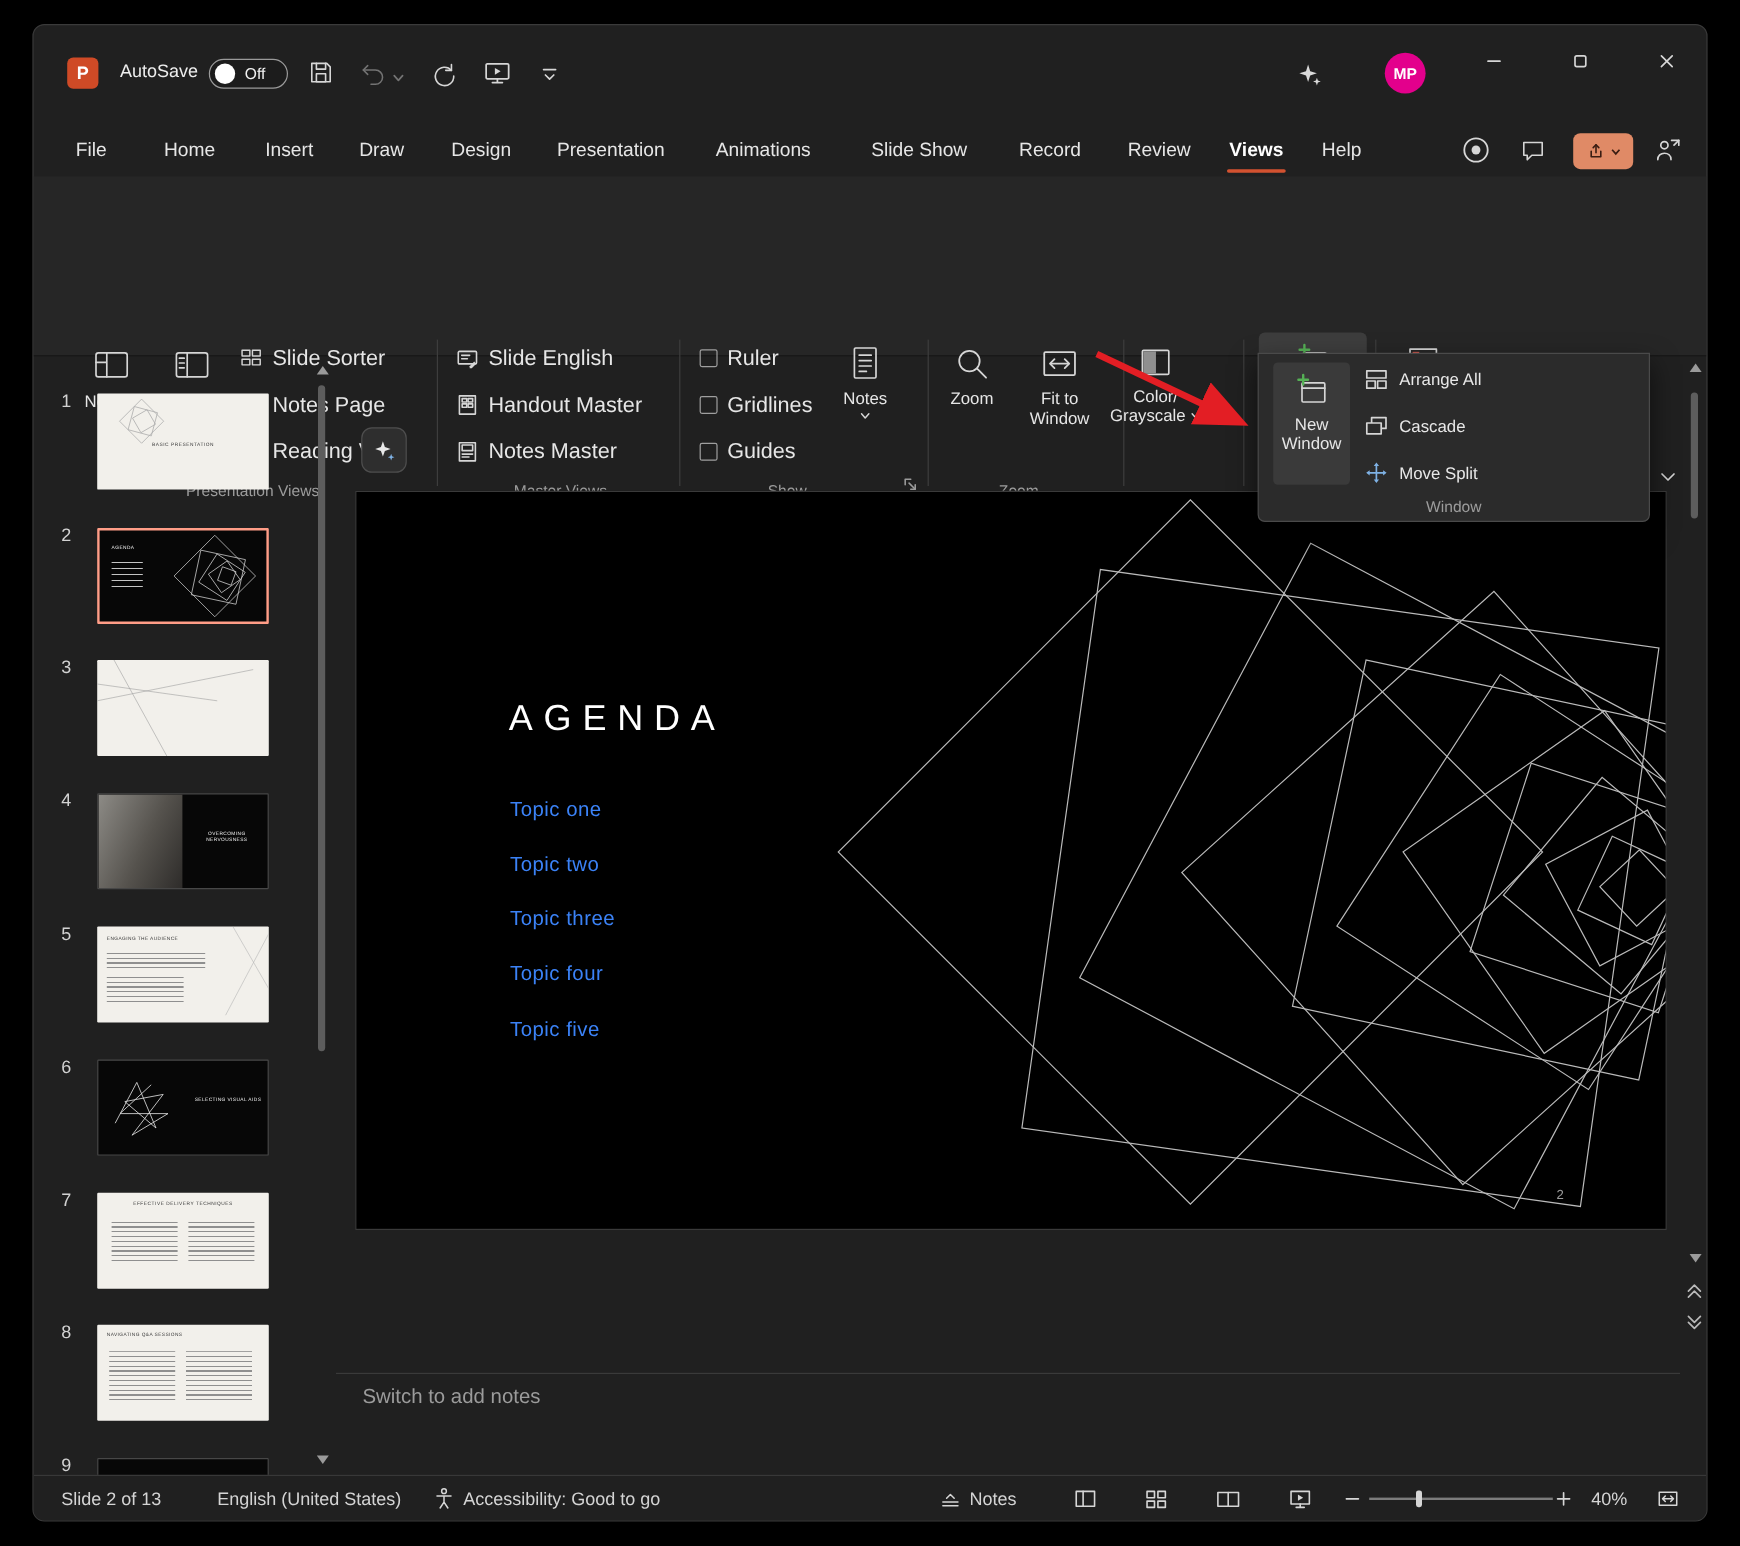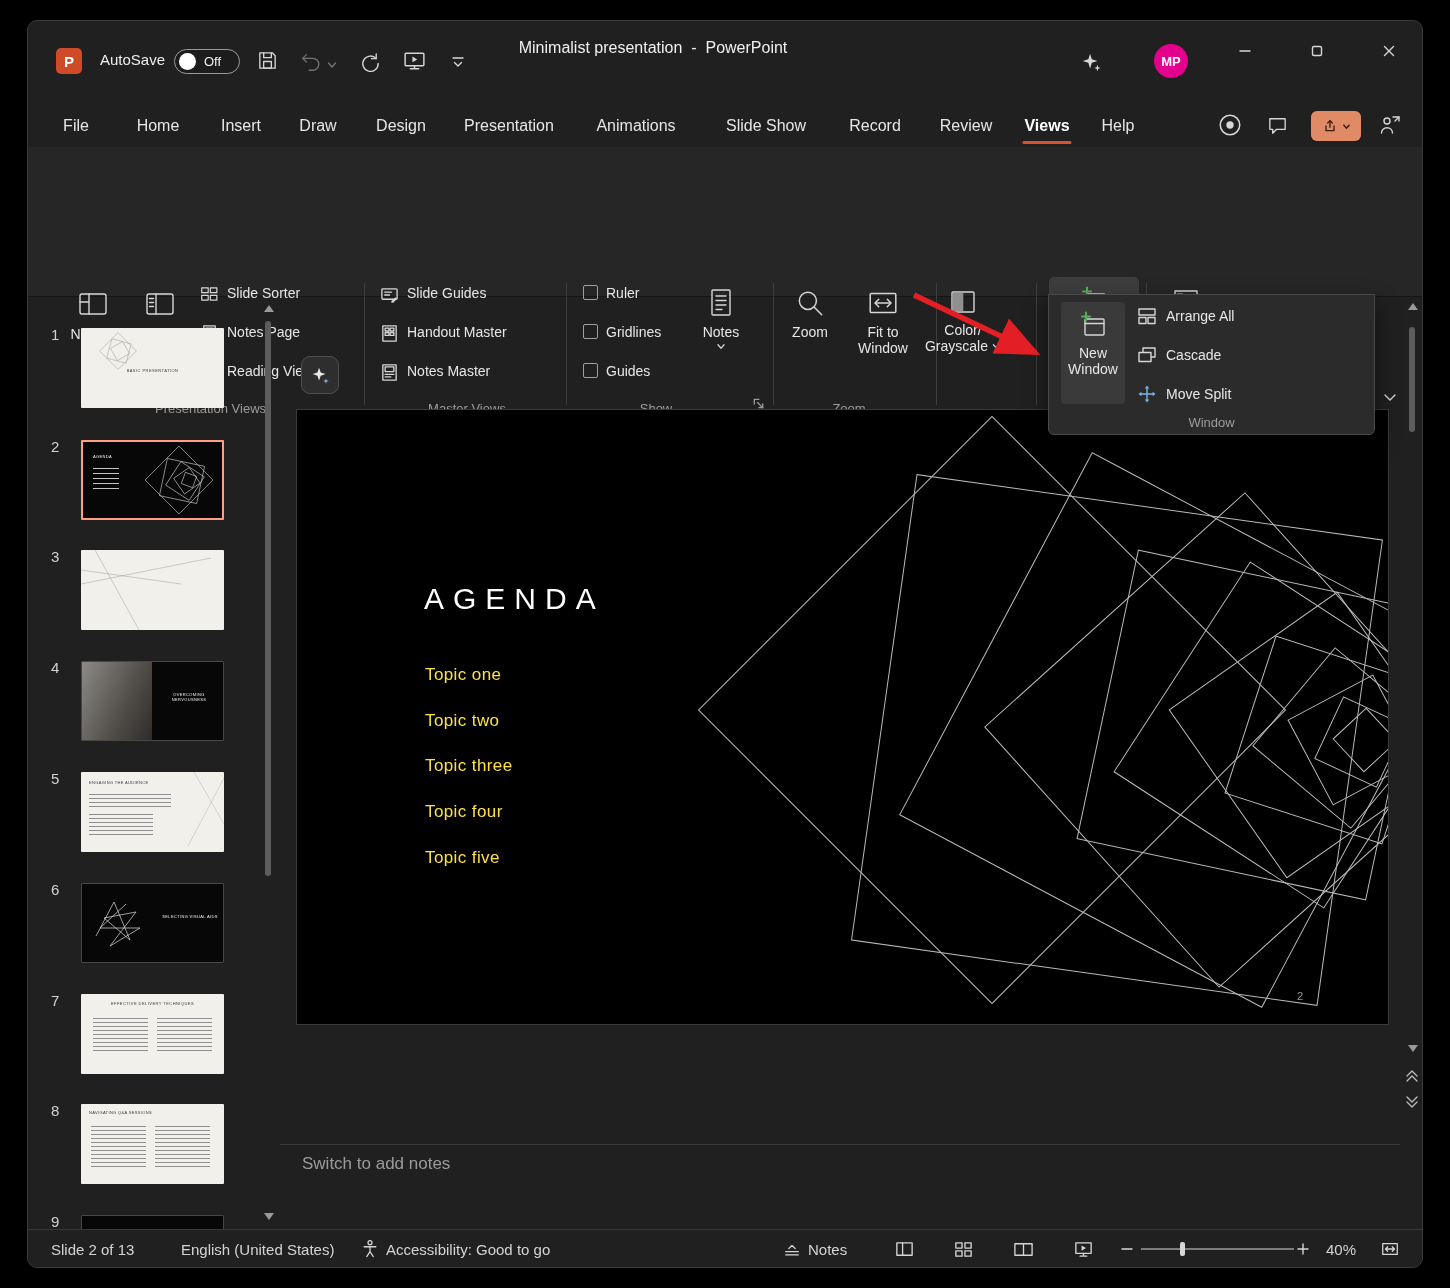--- a/index.html
+++ b/index.html
@@ -19,21 +19,21 @@
   .winctl{position:absolute;top:10px;width:46px;height:40px;display:flex;align-items:center;justify-content:center}
   
   .tabrow{position:absolute;left:0;top:84px;width:100%;height:42px}
   .tab{position:absolute;top:0;height:42px;line-height:42px;transform:translateX(-50%);color:#e6e6e6;font-size:16px;padding:0 6px;white-space:nowrap}
   .tab.active{color:#fff;font-weight:bold}
   .tab.active::after{content:"";position:absolute;left:4px;right:4px;bottom:3px;height:3px;border-radius:2px;background:#d35230}
   
   .ribbon{position:absolute;left:0;top:126px;width:100%;height:150px;background:#262626;border-bottom:1px solid #161616}
   .big-btn{position:absolute;top:132px;height:112px;display:flex;flex-direction:column;align-items:center;padding-top:8px;color:#e6e6e6;font-size:14px;text-align:center;line-height:1.15;border-radius:4px}
   .big-btn .lbl{margin-top:5px}
-  .small-btn{position:absolute;height:26px;display:flex;gap:8px;color:#e6e6e6;font-size:14px}
+  .small-btn{position:absolute;height:26px;display:flex;align-items:center;gap:8px;color:#e6e6e6;font-size:18px}
   .grp-label{position:absolute;top:254px;font-size:13px;color:#9c9c9c;text-align:center}
   .vdiv{position:absolute;top:136px;height:122px;width:1px;background:#3d3d3d}
   .cb{width:15px;height:15px;border:1px solid #9f9f9f;border-radius:2px;flex:0 0 auto}
   .chev{margin-top:3px}
   
   .flyout{position:absolute;left:1020px;top:273px;width:327px;height:141px;background:#2b2b2b;border:1px solid #4a4a4a;border-radius:0 0 6px 6px;box-shadow:0 10px 22px rgba(0,0,0,.55);z-index:40}
   .fly-item{position:absolute;left:88px;width:146px;height:30px;display:flex;align-items:center;gap:9px;color:#e8e8e8;font-size:14px;border-radius:3px}
   
   .thumb-row{position:absolute;left:0;width:252px;height:82px}
   .thumb-num{position:absolute;left:23px;top:0;font-size:15px;color:#d2d2d2}
@@ -42,21 +42,21 @@
   .thumb.dark{background:#070707;border:1px solid #474747}
   .thumb.selected{border:2px solid #ff9d87}
   .tiny{position:absolute;font-size:8px;transform:scale(.5);transform-origin:0 0;white-space:nowrap;letter-spacing:.7px}
   .tiny-c{position:absolute;left:0;width:286px;text-align:center;font-size:8px;letter-spacing:.9px;transform:scale(.5);transform-origin:0 0}
   .tiny-b{position:absolute;font-size:8px;letter-spacing:.7px;line-height:1.35;text-align:center;transform:scale(.5);transform-origin:0 0}
   .bars-l{position:absolute;background:repeating-linear-gradient(to bottom,#8f8f8f 0 1px,transparent 1px 4px)}
   .bars-d{position:absolute;background:repeating-linear-gradient(to bottom,#c4c4c4 0 1.2px,transparent 1.2px 5px)}
   
   .slide{position:absolute;left:268px;top:388px;width:1093px;height:616px;background:#000;border:1px solid #3a3a3a;overflow:hidden;z-index:1}
   .slide-title{position:absolute;left:127px;top:172px;font-size:30px;letter-spacing:9px;color:#fff;font-weight:500}
-  .topic{position:absolute;left:128px;font-size:17px;color:#fde047;letter-spacing:.4px}
+  .topic{position:absolute;left:128px;font-size:17px;color:#3b82f6;letter-spacing:.4px}
   .pgnum{position:absolute;left:1000px;top:580px;font-size:11px;color:#9a9a9a}
   .designer-btn{position:absolute;left:273px;top:335px;width:38px;height:38px;border-radius:9px;background:#2e2e2e;border:1px solid #4e4e4e;display:flex;align-items:center;justify-content:center;z-index:2}
   .notes-pane-text{position:absolute;left:274px;top:1133px;font-size:17px;color:#9b9b9b}
   .splitter{position:absolute;left:252px;width:1120px;top:1123px;height:1px;background:#3a3a3a}
   
   .sb-thumb{position:absolute;width:6px;border-radius:3px;background:#5d5d5d}
   .sb-arrow{position:absolute;width:0;height:0}
   
   .statusbar{position:absolute;left:0;right:0;bottom:0;height:38px;background:#202020;border-top:1px solid #383838;color:#d4d4d4;font-size:15px;z-index:5}
   .sb-item{position:absolute;top:0;height:38px;display:flex;align-items:center;gap:7px;white-space:nowrap}
@@ -104,21 +104,20 @@
         <path d="M10 7.3v5.4l4.6-2.7z" fill="#d6d6d6" stroke="none"></path>
         <path d="M12 16v3M8 19h8"></path>
       </svg>
   </div>
   <div class="abs" style="left:422px;top:32px">
     <svg class="ic" width="16" height="16" viewBox="0 0 16 16">
         <path d="M3 5h10"></path>
         <path d="M4.5 9.5 8 13l3.5-3.5"></path>
       </svg>
   </div>
-  <div class="win-title">Minimalist presentation  -  PowerPoint</div>
   <div class="abs" style="left:1052px;top:30px">
     <svg width="22" height="22" viewBox="0 0 24 24">
         <path d="M11 3l1.9 6.1L19 11l-6.1 1.9L11 19l-1.9-6.1L3 11l6.1-1.9z" fill="#d9d9d9"></path>
         <path d="M19 15l.9 2.6L22.5 18.5l-2.6.9L19 22l-.9-2.6-2.6-.9 2.6-.9z" fill="#d9d9d9"></path>
       </svg>
   </div>
   <div class="avatar">
       <span>MP</span>
     </div>
   <div class="winctl" style="left:1194px">
@@ -223,21 +222,21 @@
     </div>
     <div class="grp-label" style="left:35px;width:295px">Presentation Views</div>
     <div class="vdiv" style="left:336px"></div>
 
     <div class="small-btn" style="left:352px;top:138px">
       <svg class="ic" width="19" height="19" viewBox="0 0 20 20">
           <rect x="2" y="4" width="16" height="11" rx="1"></rect>
           <path d="M5 7.5h7M5 10.5h5"></path>
           <path d="M12 17l4-4 1.8 1.8-4 4h-1.8z" fill="#d6d6d6" stroke="none"></path>
         </svg>
-      <span>Slide Guides</span>
+      <span>Slide English</span>
     </div>
     <div class="small-btn" style="left:352px;top:177px">
       <svg class="ic" width="19" height="19" viewBox="0 0 20 20">
           <rect x="3" y="2" width="14" height="16"></rect>
           <rect x="5.4" y="4.4" width="4" height="3"></rect>
           <rect x="10.6" y="4.4" width="4" height="3"></rect>
           <rect x="5.4" y="9" width="4" height="3"></rect>
           <rect x="10.6" y="9" width="4" height="3"></rect>
         </svg>
       <span>Handout Master</span>

